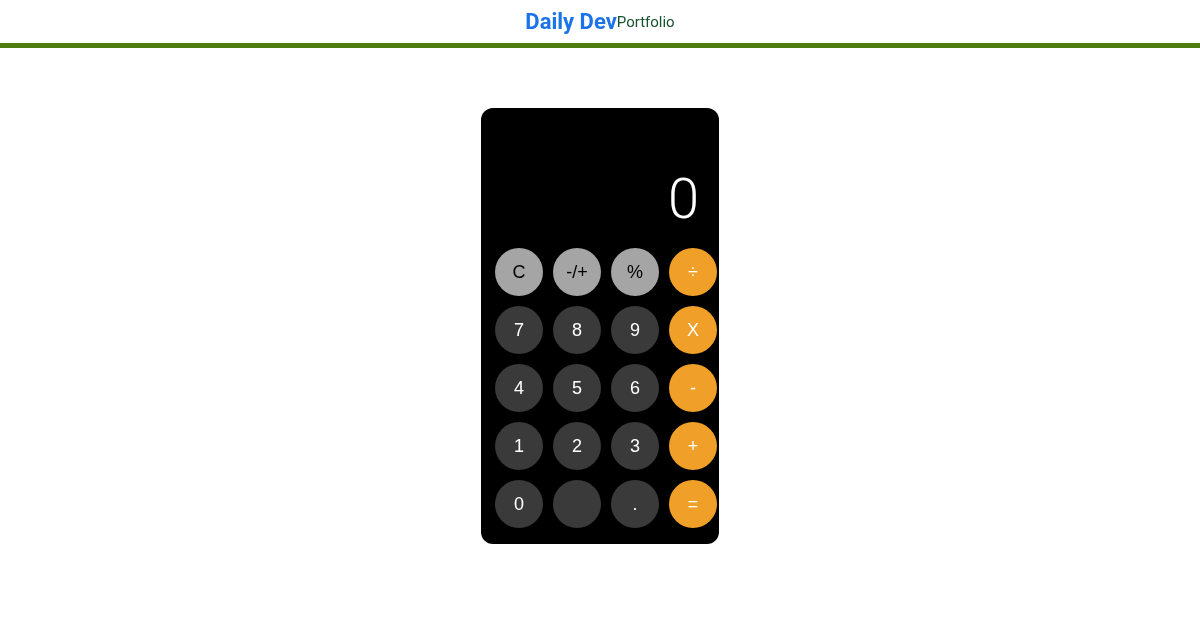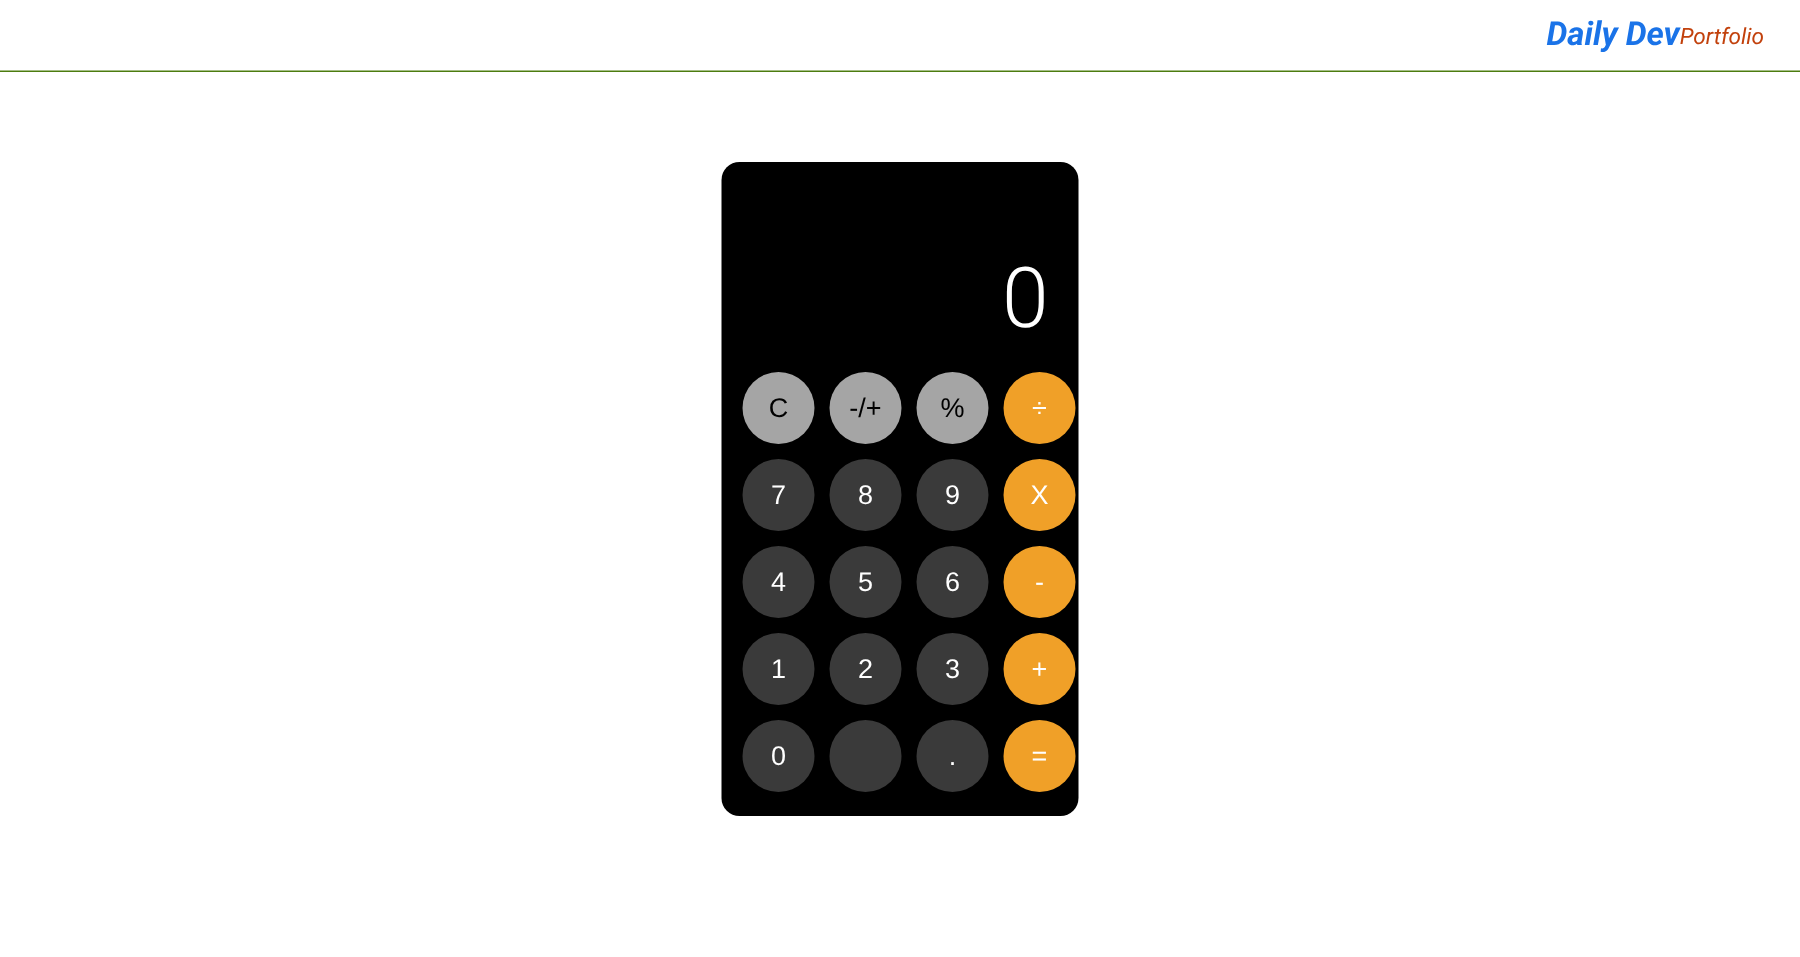--- a/index.html
+++ b/index.html
@@ -10,36 +10,35 @@
 
     body {
       font-family: -apple-system, BlinkMacSystemFont, 'Segoe UI', Roboto, sans-serif;
       background: #ffffff;
       min-height: 638px;
     }
 
     header {
       display: flex;
       align-items: center;
-      justify-content: flex-end;
+      justify-content: center;
       padding: 8px 24px;
-      border-bottom: 1px solid #4d7c0f;
+      border-bottom: 5px solid #4d7c0f;
       height: 48px;
-      font-style: italic;
     }
 
     .site-title {
       font-size: 22px;
       font-weight: 700;
       color: #1a73e8;
     }
 
     .nav-portfolio {
       font-size: 15px;
-      color: #c2410c;
+      color: #14532d;
       cursor: pointer;
     }
 
     .main-content {
       display: flex;
       justify-content: center;
       align-items: flex-start;
       padding-top: 60px;
     }
 

